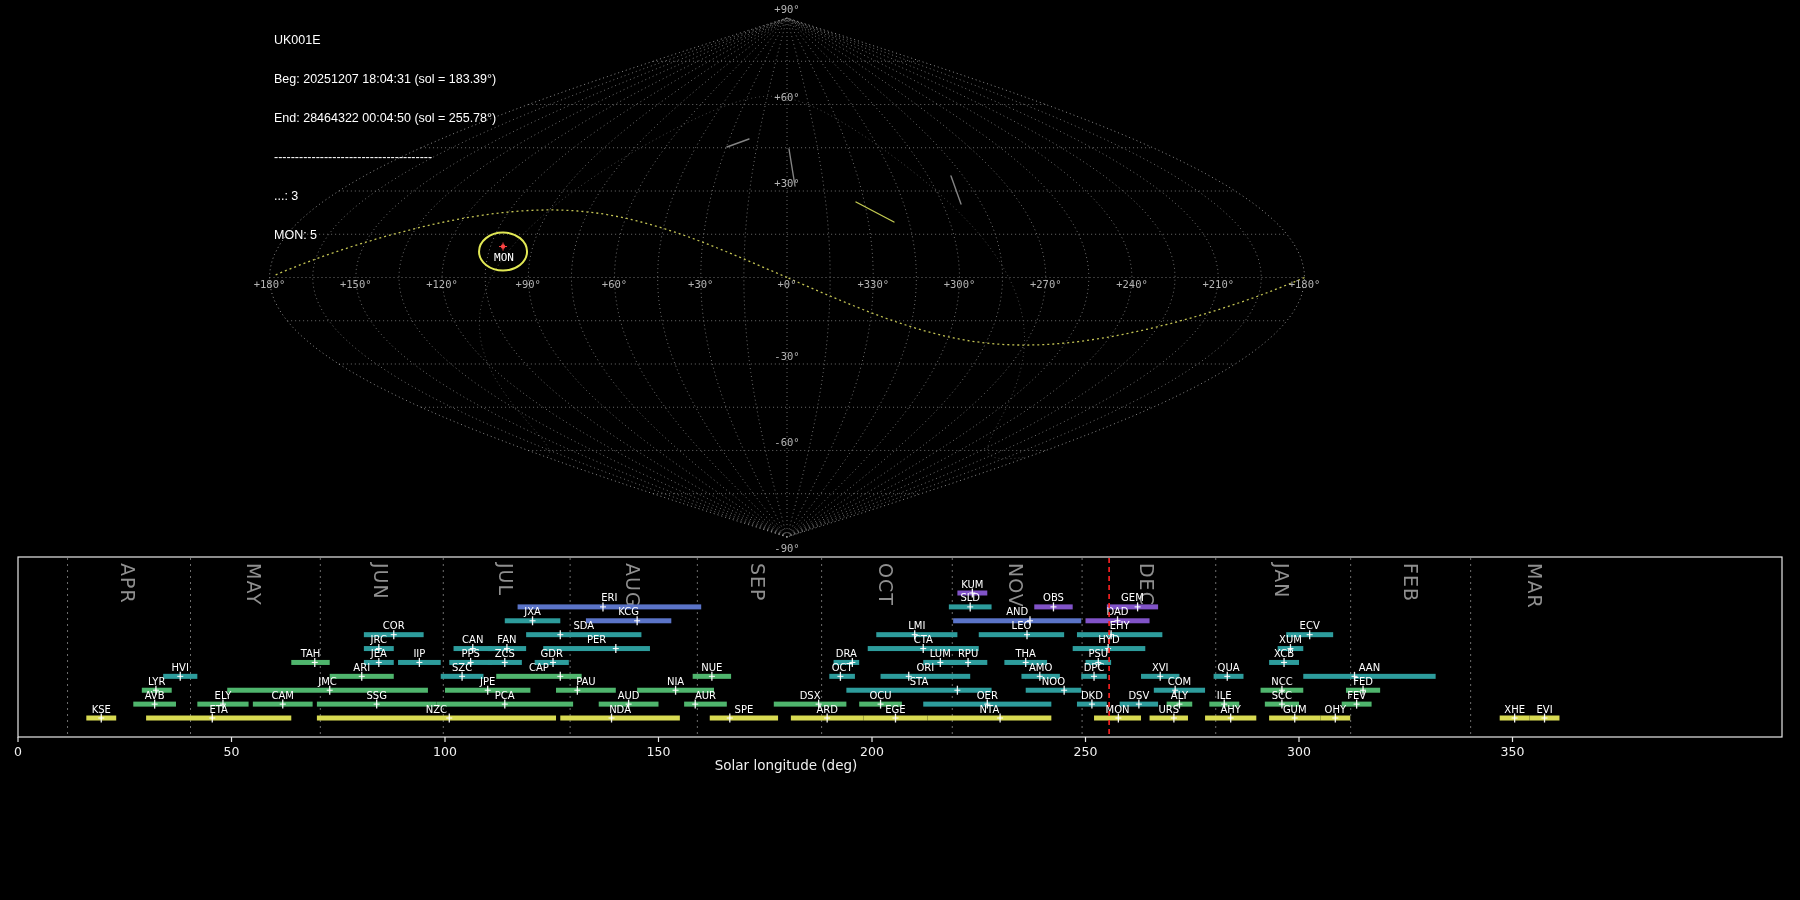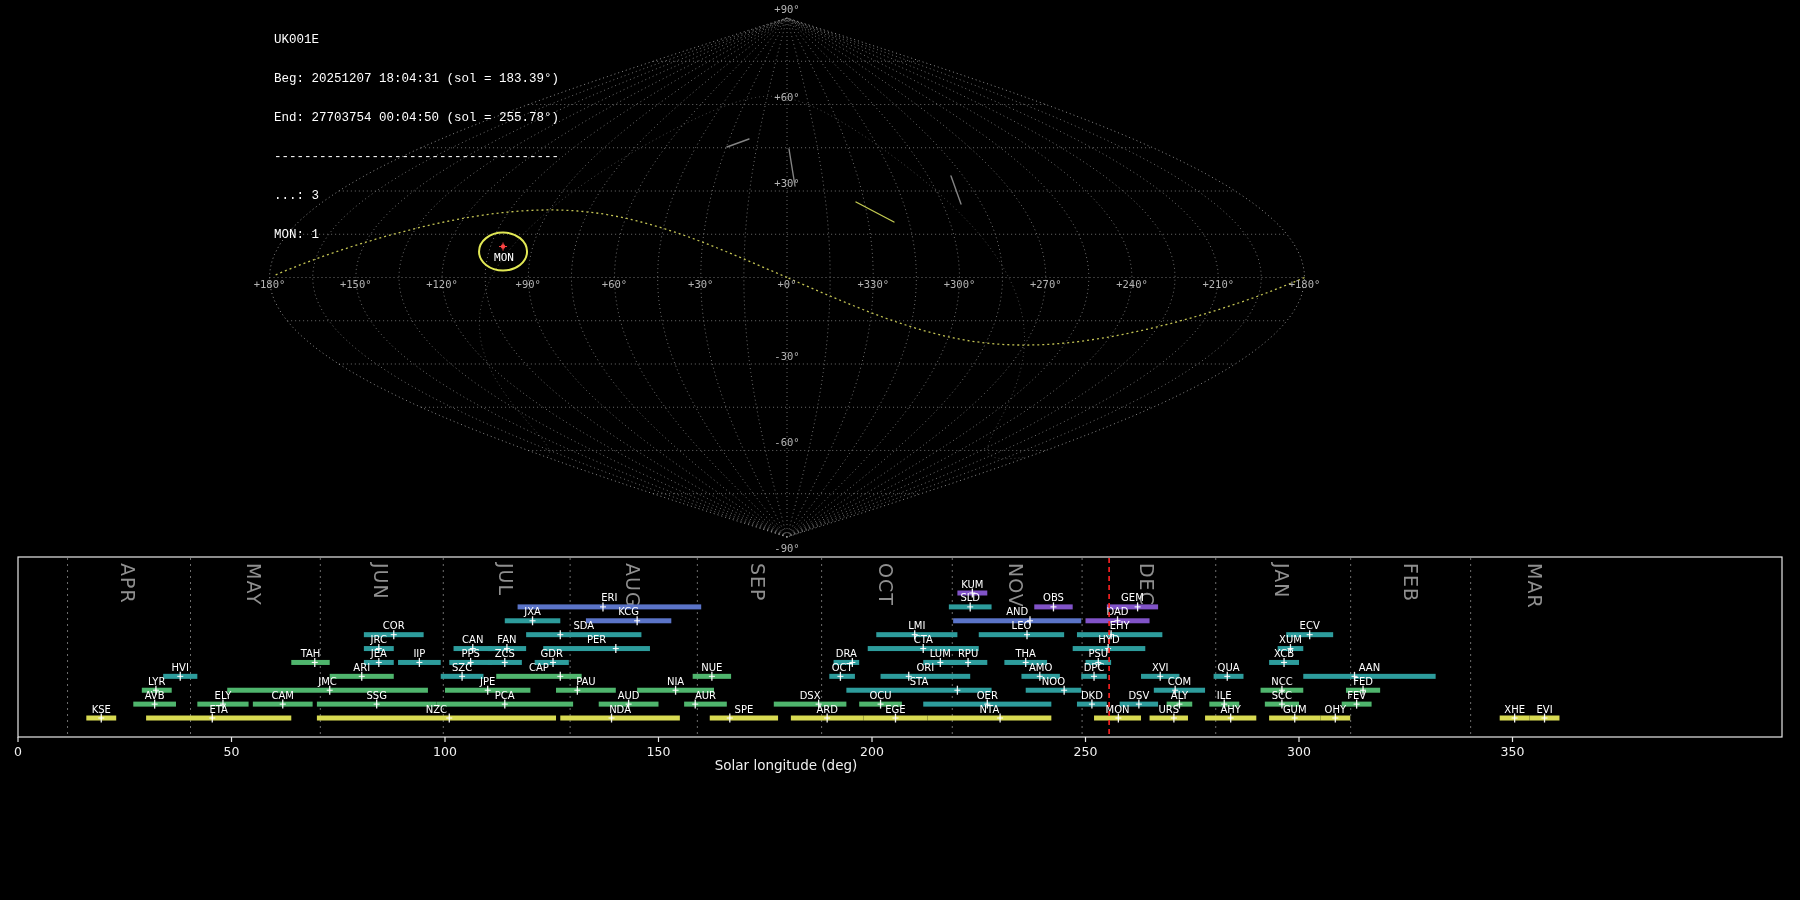--- a/index.html
+++ b/index.html
@@ -1,20 +1,20 @@
 <!DOCTYPE html>
 <html><head>
 <meta charset="utf-8">
 <style>
   html,body{margin:0;padding:0;background:#000;}
   .page{position:relative;width:1800px;height:900px;background:#000;overflow:hidden;}
   svg{position:absolute;left:0;top:0;}
   .info-panel{
     position:absolute;left:274px;top:8px;
-    font-family:Liberation Mono, monospace;
+    font-family:Liberation Sans, sans-serif;
     font-size:12.5px;line-height:13px;color:#ffffff;white-space:pre;
   }
   text{fill:#e8e8e8;}
   .map-eq-label{font-family:"DejaVu Sans Mono",monospace;font-size:10.5px;fill:#b4b4b4;}
   .map-lat-label{font-family:"DejaVu Sans Mono",monospace;font-size:10.5px;fill:#b4b4b4;}
   .map-radiant-label{font-family:"DejaVu Sans Mono",monospace;font-size:11px;fill:#ffffff;}
   .tick-label{font-family:"DejaVu Sans",sans-serif;font-size:12.5px;fill:#f0f0f0;}
   .axis-label{font-family:"DejaVu Sans",sans-serif;font-size:13.5px;fill:#f0f0f0;}
   .month-label{font-family:"DejaVu Sans",sans-serif;font-size:19px;fill:#8f8f8f;letter-spacing:1px;}
   .shower-label{font-family:"DejaVu Sans",sans-serif;font-size:10px;fill:#ffffff;}
@@ -485,19 +485,19 @@
         <text x="1298.9999999999998" y="756" text-anchor="middle" class="tick-label">300</text>
         <line x1="1512.4999999999998" y1="737" x2="1512.4999999999998" y2="742" stroke="#e8e8e8" stroke-width="1.2"></line>
         <text x="1512.4999999999998" y="756" text-anchor="middle" class="tick-label">350</text>
         <text x="786" y="770" text-anchor="middle" class="axis-label">Solar longitude (deg)</text>
       </g>
   </svg>
 
   <div class="info-panel">
     <div class="info-line">UK001E</div>
     <div class="info-line">Beg: 20251207 18:04:31 (sol = 183.39°)</div>
-    <div class="info-line">End: 27703754 00:04:50 (sol = 255.78°)</div>
+    <div class="info-line">End: 28464322 00:04:50 (sol = 255.78°)</div>
     <div class="info-line">--------------------------------------</div>
     <div class="info-line">...: 3</div>
-    <div class="info-line">MON: 1</div>
+    <div class="info-line">MON: 5</div>
   </div>
 
 </div>
 
 </body></html>

